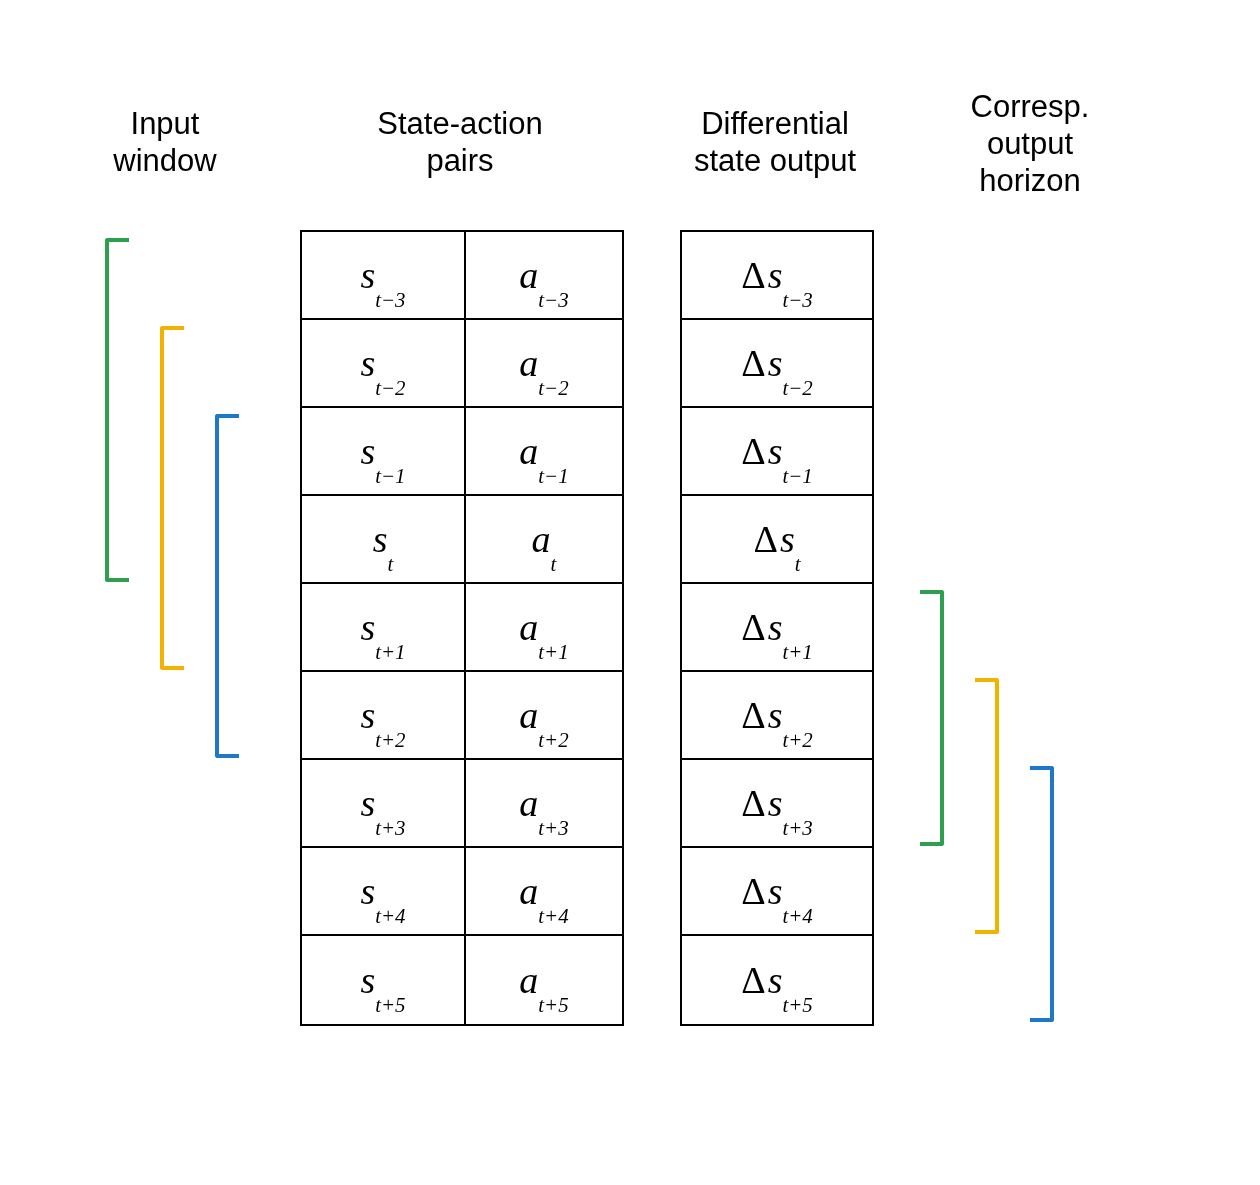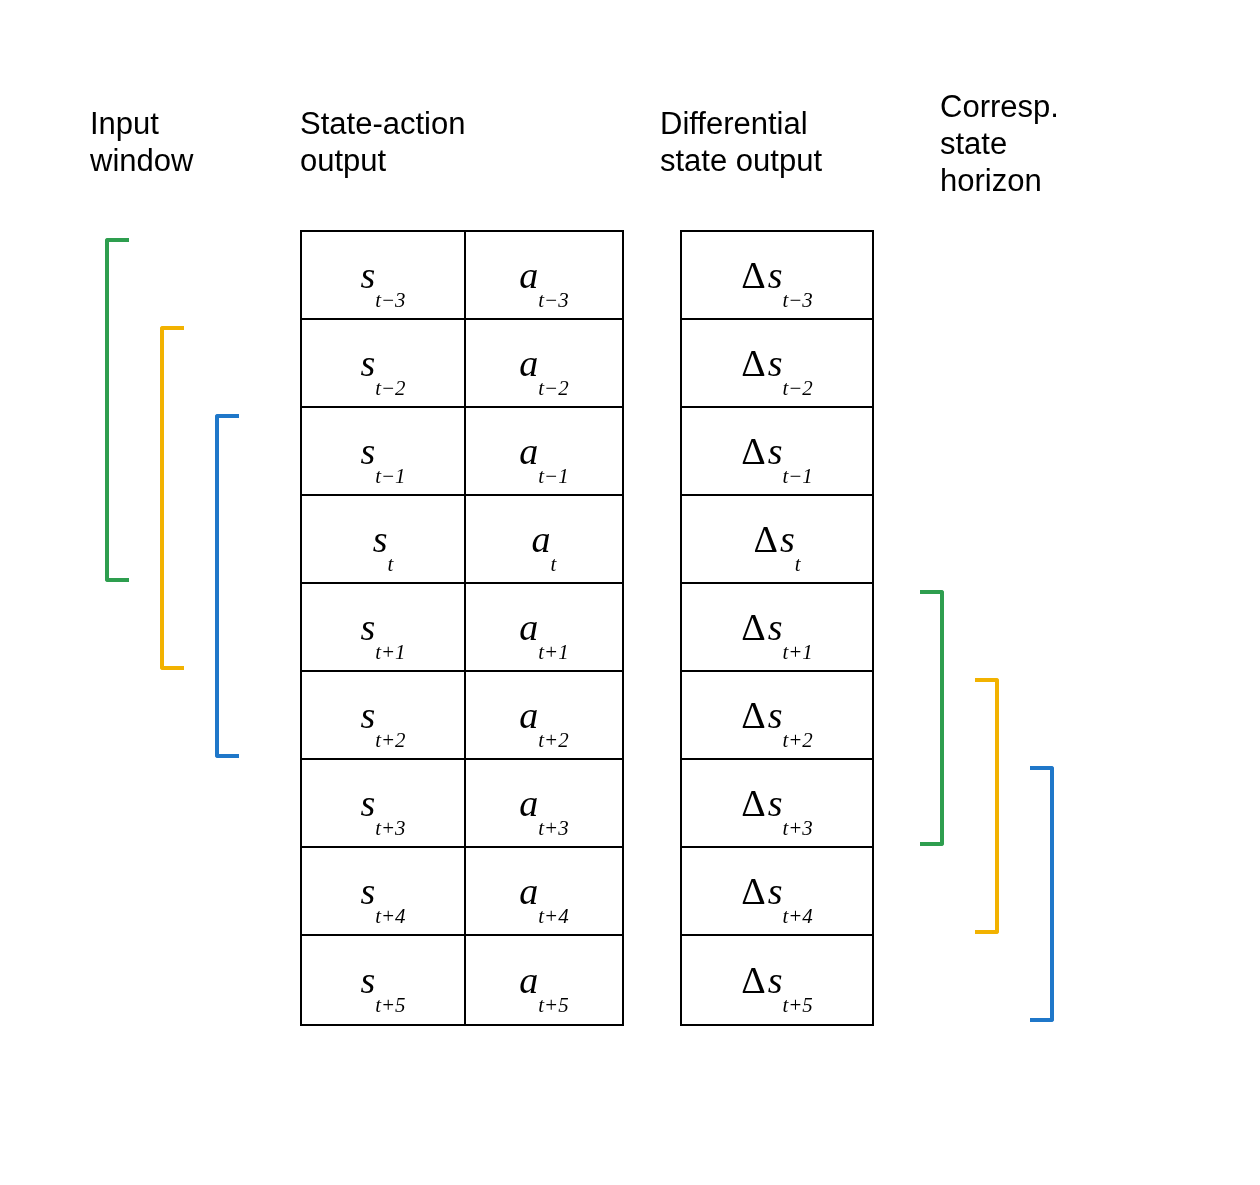--- a/index.html
+++ b/index.html
@@ -12,21 +12,21 @@
   .canvas {
     position: relative;
     width: 1260px;
     height: 1185px;
     background: #ffffff;
   }
   .header {
     position: absolute;
     font-size: 31px;
     line-height: 1.2;
-    text-align: left;
+    text-align: center;
     font-family: "Segoe UI", "Helvetica Neue", Arial, sans-serif;
   }
   .table {
     position: absolute;
     border: 2px solid #000;
     display: flex;
     flex-direction: column;
   }
   .row {
     display: flex;
@@ -81,27 +81,27 @@
 </style>
 </head>
 <body>
 
 <div class="canvas">
 
   <div class="header" style="left:90px; top:105px; width:150px; white-space:pre-line;">Input
 window</div>
 
   <div class="header" style="left:300px; top:105px; width:320px; white-space:pre-line;">State-action
-output</div>
+pairs</div>
 
   <div class="header" style="left:660px; top:105px; width:230px; white-space:pre-line;">Differential
 state output</div>
 
   <div class="header" style="left:940px; top:88px; width:180px; white-space:pre-line;">Corresp.
-state
+output
 horizon</div>
 
   <div id="sa-table" class="table col-split" style="left: 300px; top: 230px; width: 320px;">
       <div class="row">
         <div class="cell" style="width: 164px;">
           <span>s</span>
           <sub>t−3</sub>
         </div>
         <div class="cell" style="width: 156px;">
           <span>a</span>

